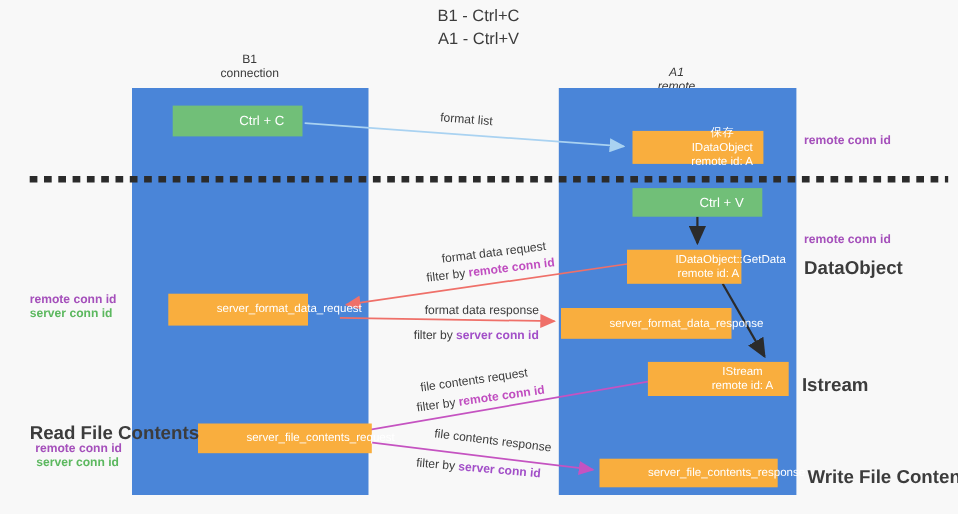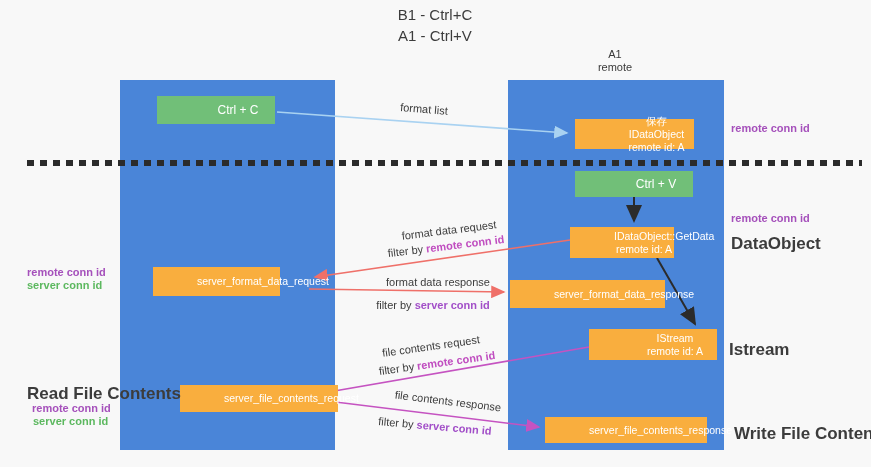--- a/index.html
+++ b/index.html
@@ -6,21 +6,21 @@
   body { background:#e8e8e8; font-family:"Liberation Sans", sans-serif; }
   .canvas {
     position:relative; width:871px; height:467px;
     background:#f8f8f8; overflow:hidden;
     font-family:"Liberation Sans", sans-serif;
   }
   .title-block { position:absolute; left:300px; top:4px; width:270px; text-align:center;
     font-size:15px; line-height:21px; color:#3c3c3c; }
   .col-header { position:absolute; text-align:center; font-size:11px; line-height:13px; color:#3a3a3a; }
   #hdr-left  { left:152px; top:48px; width:150px; }
-  #hdr-right { left:540px; top:48px; width:150px; }
+  #hdr-right { left:540px; top:60px; width:150px;font-style:italic; }
   .column { position:absolute; top:80px; height:370px; background:#4a85d8; }
   #col-left  { left:120px; width:215px; }
   #col-right { left:508px; width:216px; }
 
   .box { position:absolute; color:#ffffff; text-align:center; display:flex;
     flex-direction:column; justify-content:center; line-height:13px;padding-left:44px; }
   .green { background:#71bf78; }
   .orange { background:#f9ae3e; }
   #box-ctrl-c { left:157px; top:96px;  width:118px; height:28px; font-size:12px; }
   #box-save   { left:575px; top:119px; width:119px; height:30px; font-size:10.5px; }
@@ -65,20 +65,24 @@
 </head>
 <body>
 
 <div class="canvas">
 
   <div class="title-block">
     <div>B1 - Ctrl+C</div>
     <div>A1 - Ctrl+V</div>
   </div>
 
+  <div class="col-header" id="hdr-left">
+    <div>B1</div>
+    <div>connection</div>
+  </div>
   <div class="col-header" id="hdr-right">
     <div>A1</div>
     <div>remote</div>
   </div>
 
   <div class="column" id="col-left"></div>
   <div class="column" id="col-right"></div>
 
   <svg class="overlay" viewBox="0 0 871 467">
     <defs>

